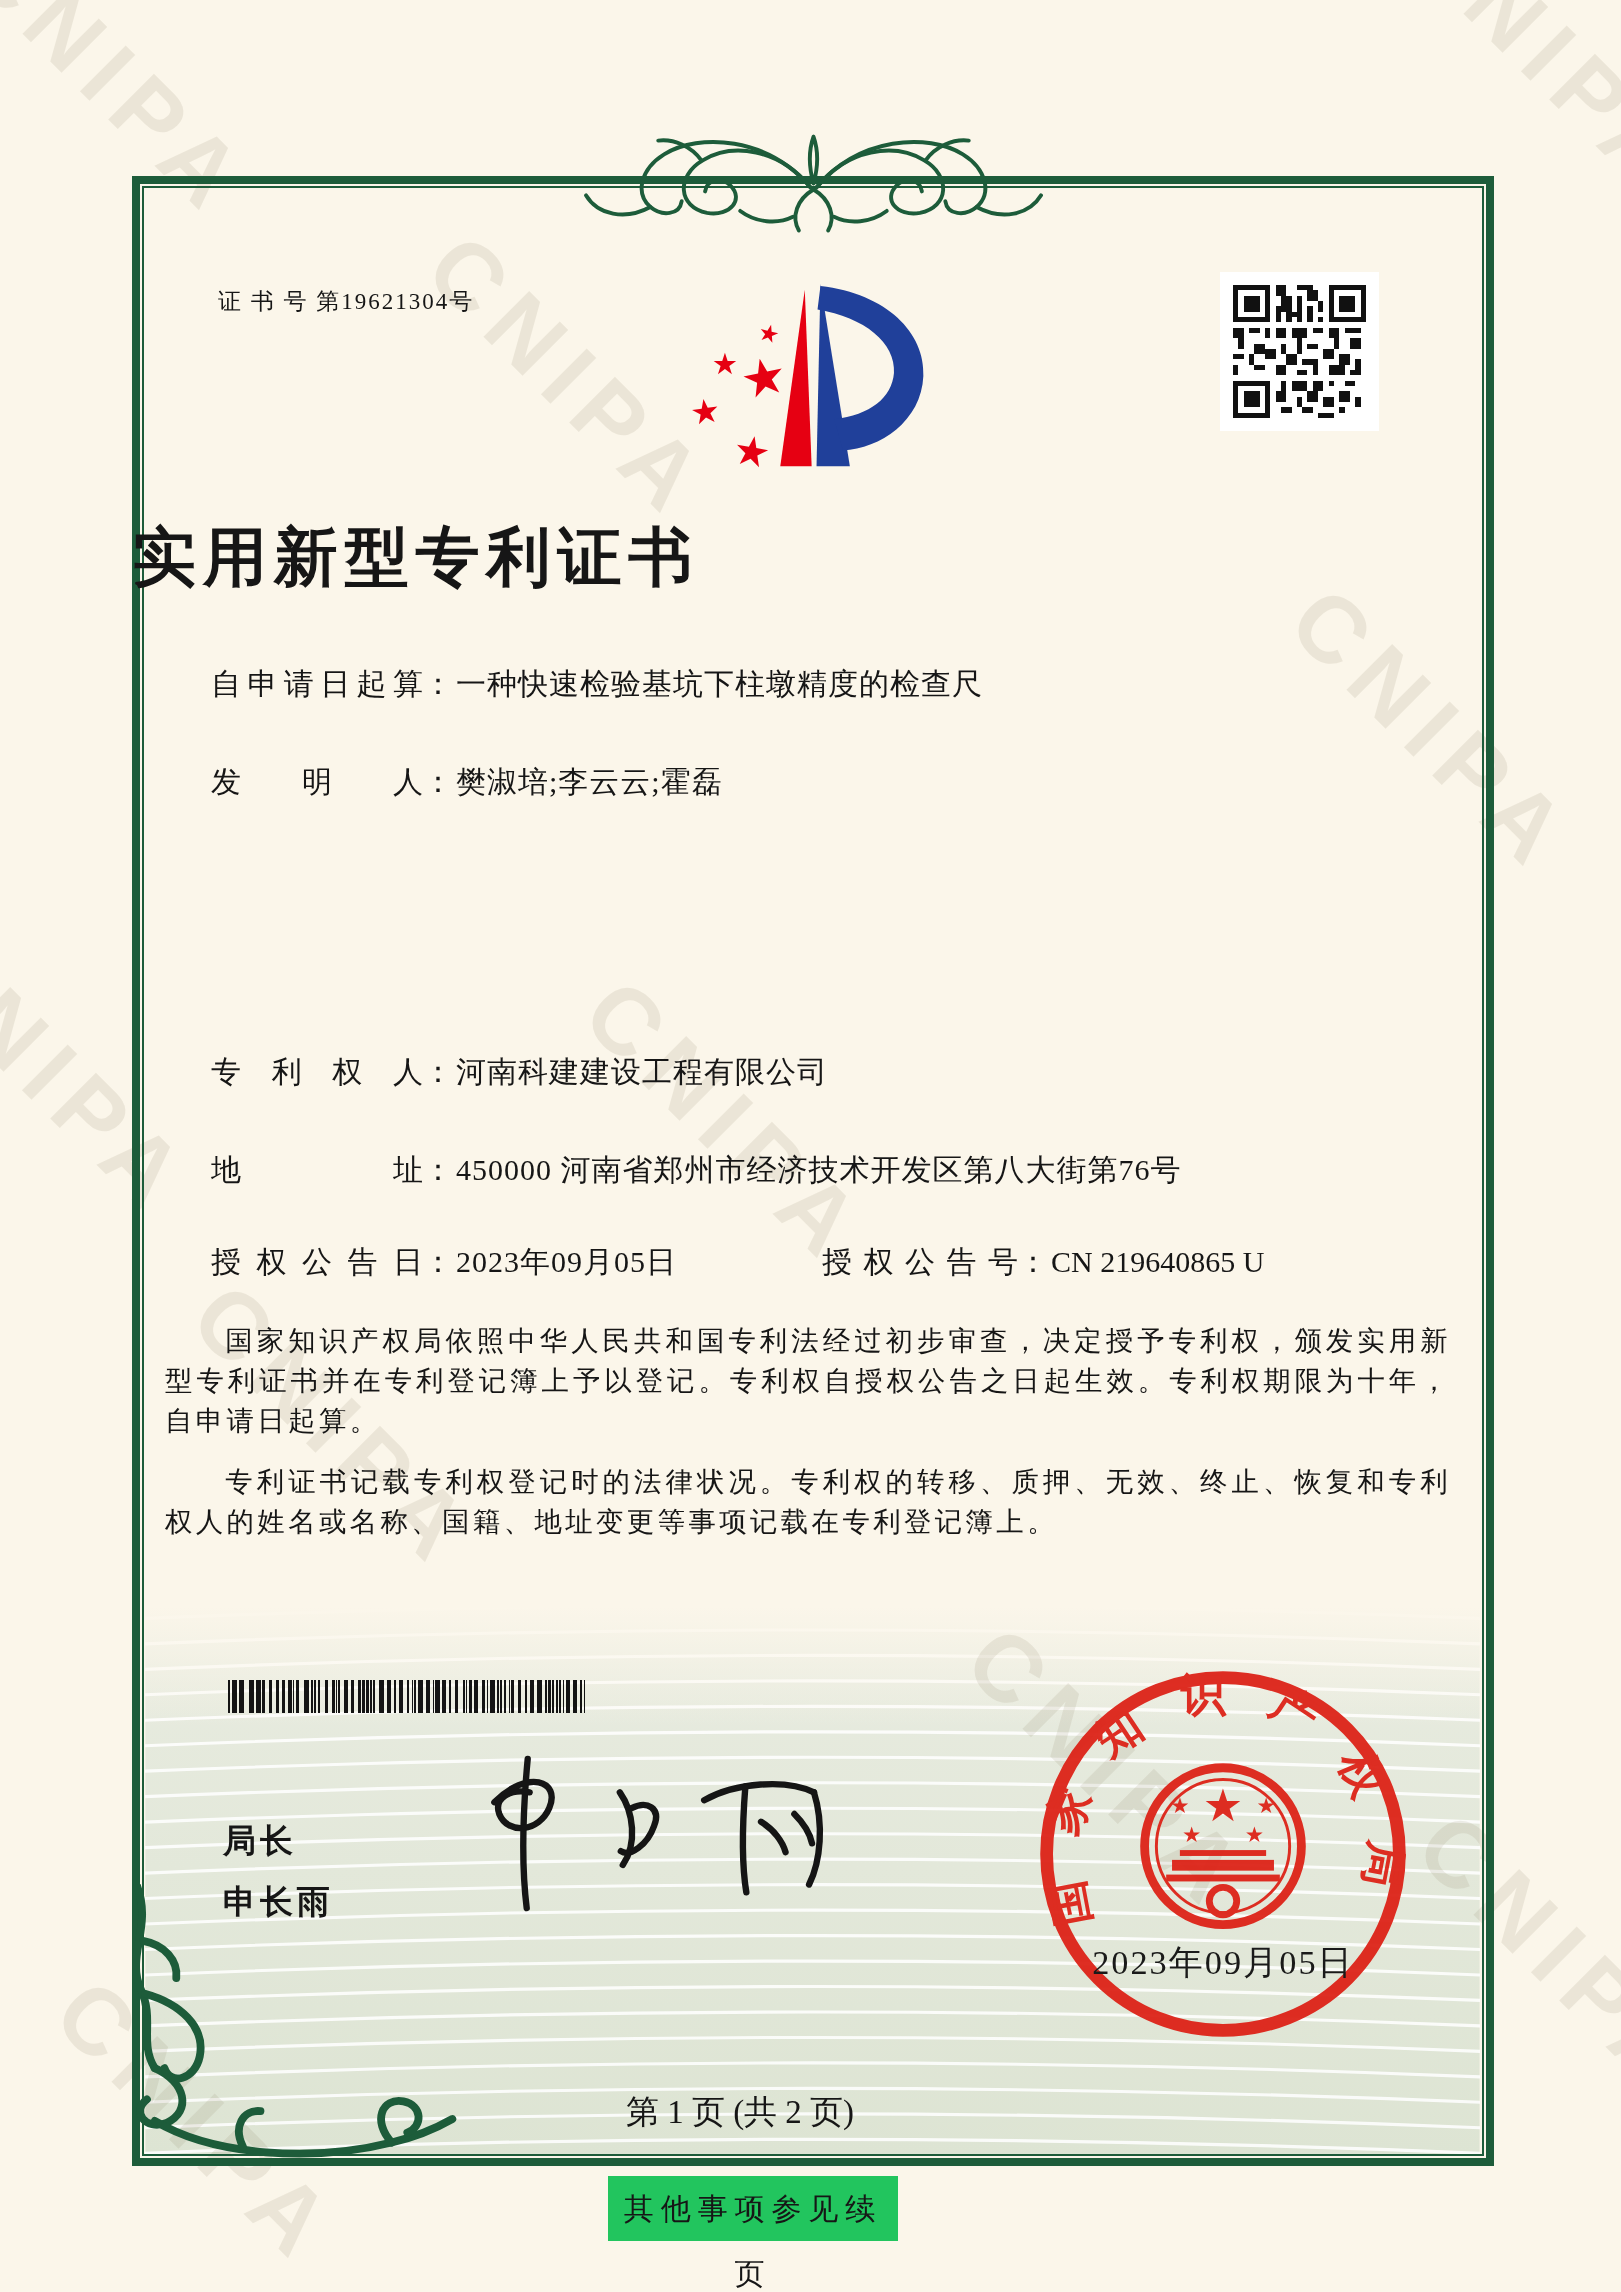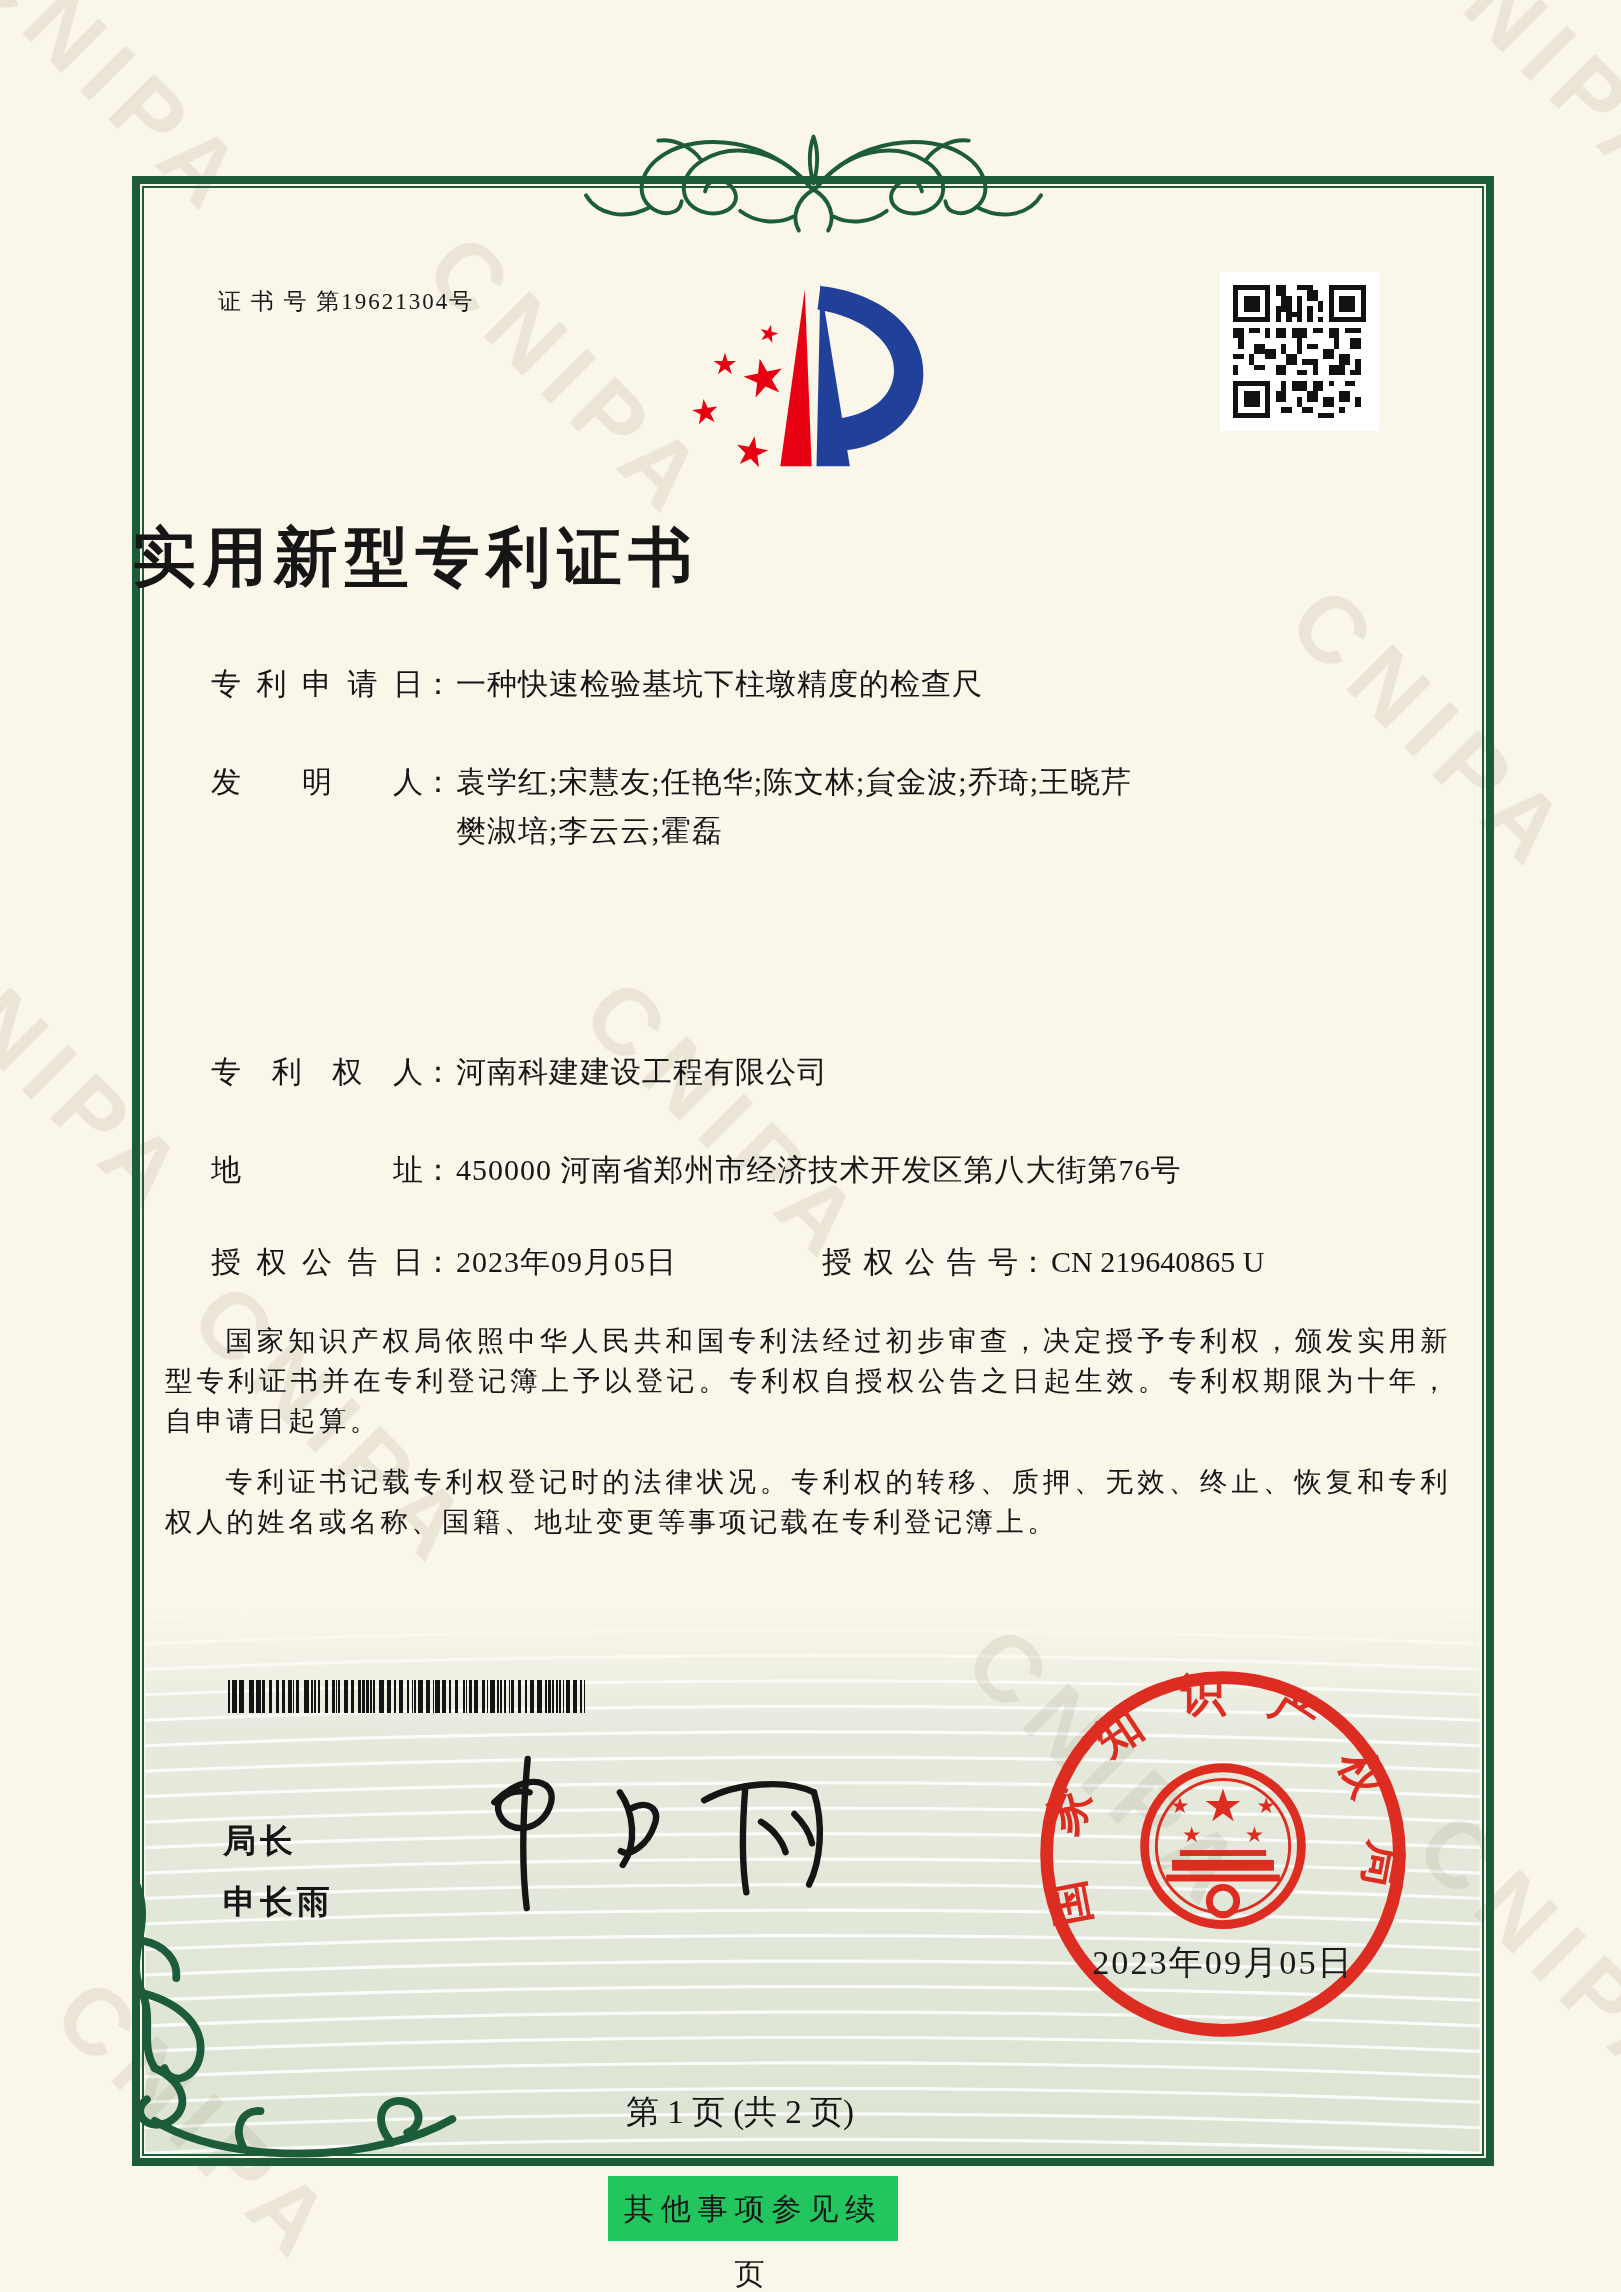--- a/index.html
+++ b/index.html
@@ -221,24 +221,24 @@
             <rect x="13" y="23" width="2" height="1"></rect>
             <rect x="16" y="24" width="3" height="1"></rect>
             <rect x="20" y="23" width="1" height="1"></rect>
         </g>
       </svg>
     </div>
 
     <div class="title">实用新型专利证书</div>
 
     <div class="row" style="top:659px">
-      <span class="lbl">专利申请日</span><span class="cln">：</span><span class="val">一种快速检验基坑下柱墩精度的检查尺</span>
+      <span class="lbl">自申请日起算</span><span class="cln">：</span><span class="val">一种快速检验基坑下柱墩精度的检查尺</span>
     </div>
     <div class="row" style="top:757px">
-      <span class="lbl">发明人</span><span class="cln">：</span><span class="val"><div>袁学红;宋慧友;任艳华;陈文林;貟金波;乔琦;王晓芹</div><div>樊淑培;李云云;霍磊</div></span>
+      <span class="lbl">发明人</span><span class="cln">：</span><span class="val"><div>樊淑培;李云云;霍磊</div></span>
     </div>
     <div class="row" style="top:1047px">
       <span class="lbl">专利权人</span><span class="cln">：</span><span class="val">河南科建建设工程有限公司</span>
     </div>
     <div class="row" style="top:1145px">
       <span class="lbl">地址</span><span class="cln">：</span><span class="val"><div>450000 河南省郑州市经济技术开发区第八大街第76号</div></span>
     </div>
     <div class="row" style="top:1237px">
       <span class="lbl">授权公告日</span><span class="cln">：</span><span class="val" style="width:549px">2023年09月05日</span>
       <span class="grp2"><span class="lbl2">授权公告号</span><span class="cln">：</span><span>CN 219640865 U</span></span>

